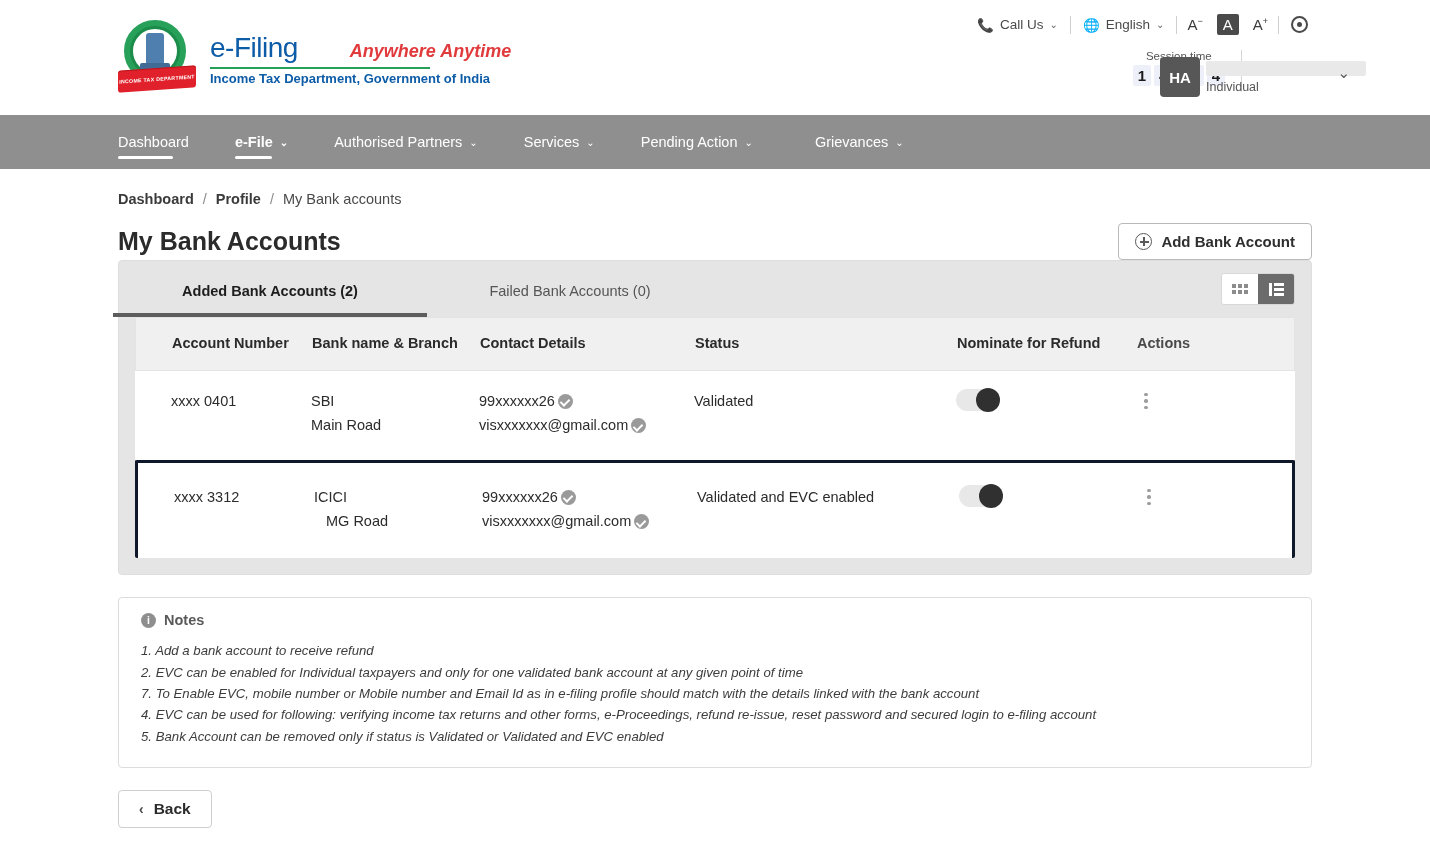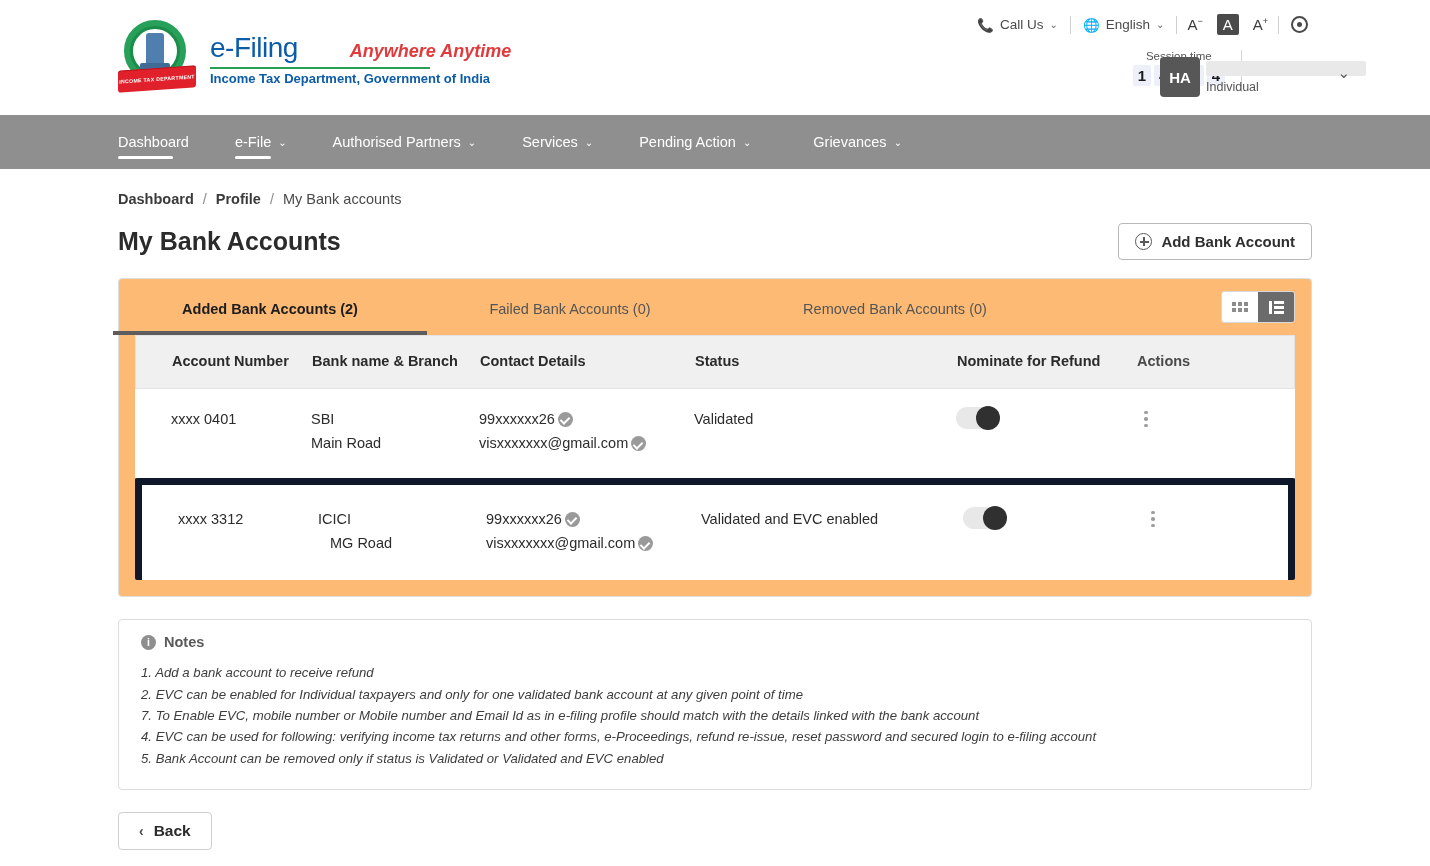--- a/index.html
+++ b/index.html
@@ -74,21 +74,21 @@
             display:flex; align-items:center; justify-content:center; border-radius:4px; }
   .userinfo { margin-left:6px; }
   .name-mask { width:160px; height:15px; background:#e9e9e9; border-radius:2px; }
   .user-type { font-size:12.5px; color:#555; margin-top:4px; }
   .user-caret { position:absolute; right:80px; top:64px; font-size:15px; color:#555; }
 
   
   .navbar { height:54px; background:#8f8f8f; display:flex; align-items:center; padding-left:118px; }
   .navitem { color:#ffffff; font-size:14.5px; padding:0 0; margin-right:46px; display:flex; align-items:center; gap:7px; cursor:pointer; position:relative; height:54px; }
   .navitem .ncaret { font-size:10px; }
-  .navitem.active { font-weight:normal; }
+  .navitem.active { font-weight:bold; }
   .navitem.active:after{
     content:""; position:absolute; left:0; right:16px; bottom:10px; height:3px; background:#ffffff; border-radius:2px;
   }
 
   
   .main { padding:0 118px; }
   .breadcrumb { font-size:14.5px; padding-top:22px; display:flex; gap:9px; align-items:center; }
   .bc-link { color:#3a3a3a; font-weight:bold; cursor:pointer; }
   .bc-sep { color:#8c8c8c; }
   .bc-cur { color:#4a4a4a; }
@@ -100,21 +100,21 @@
     font-size:15px; font-weight:bold; color:#2f2f2f; padding:9px 16px;
     display:flex; align-items:center; gap:9px; cursor:pointer;
   }
   .plus-circ { width:17px; height:17px; border-radius:50%; border:1.6px solid #5a5a5a; position:relative; flex:none; }
   .plus-circ:before, .plus-circ:after{
     content:""; position:absolute; background:#5a5a5a;
   }
   .plus-circ:before{ left:3.3px; top:7px; width:9px; height:1.6px; }
   .plus-circ:after{ left:7px; top:3.3px; width:1.6px; height:9px; }
 
-  .card { margin-top:18px; border:1px solid #dedede; border-radius:4px; background:#fdba74; }
+  .card { border:1px solid #dedede; border-radius:4px; background:#e5e5e5; }
 
   .tabs { display:flex; align-items:center; padding:0 16px; position:relative; }
   .tab { flex:none; text-align:center; font-size:14.5px; color:#555; padding:22px 0 18px 0; cursor:pointer; position:relative; }
   .tab.active { color:#1d1d1d; font-weight:bold; }
   .tab.active:after{
     content:""; position:absolute; left:-22px; right:-22px; bottom:0; height:4px; background:#5d5d5d;
   }
   .tab-spacer { flex:1; }
   .viewtoggle { display:flex; border:1px solid #d8d8d8; border-radius:3px; overflow:hidden; margin-left:auto; }
   .vt { width:36px; height:30px; display:flex; align-items:center; justify-content:center; cursor:pointer; background:#fff; }
@@ -134,21 +134,21 @@
 
   .c1 { width:170px; padding-left:36px !important; }
   .c2 { width:168px; }
   .c3 { width:215px; }
   .c4 { width:262px; }
   .c5 { width:180px; }
   .c6 { width:120px; }
 
   .trow { display:flex; align-items:flex-start; padding:18px 0 22px 0; border-bottom:1px solid #e6e6e6; background:#fff; }
   .trow .td { font-size:14.5px; color:#2c2c2c; padding:0 6px; line-height:1.7; }
-  .trow.highlight { border:7px solid #0f172a; border-radius:2px; margin-top:-1px; padding:22px 4px 24px 0; }
+  .trow.highlight { border:3px solid #0f172a; border-radius:2px; margin-top:-1px; padding:22px 4px 24px 0; }
   .trow.last { border-bottom:none; }
 
   .indent { padding-left:12px; display:inline-block; }
 
   .chk {
     display:inline-block; width:15px; height:15px; border-radius:50%;
     background:#9a9a9a; position:relative; vertical-align:-3px; margin-left:3px;
   }
   .chk:after{
     content:""; position:absolute; left:4px; top:3.3px; width:4px; height:7px;
@@ -288,23 +288,20 @@
   </div>
 
   <div class="card">
 
     <div class="tabs">
       <div class="tab active" style="width:270px">
         <span>Added Bank Accounts (2)</span>
       </div>
       <div class="tab" style="width:330px">
         <span>Failed Bank Accounts (0)</span>
-      </div>
-      <div class="tab" style="width:320px">
-        <span>Removed Bank Accounts (0)</span>
       </div>
       <div class="tab-spacer"></div>
       <div class="viewtoggle">
         <div class="vt">
           <span class="grid-ico">
               <i></i>
               <i></i>
               <i></i>
               <i></i>
               <i></i>

